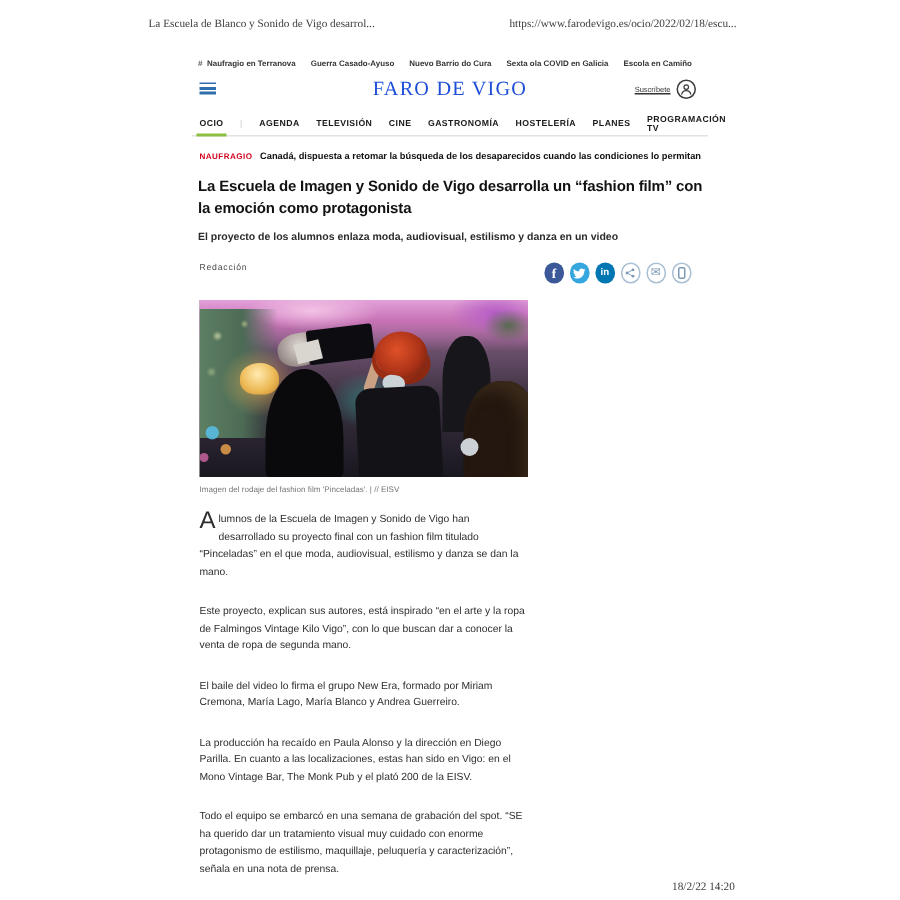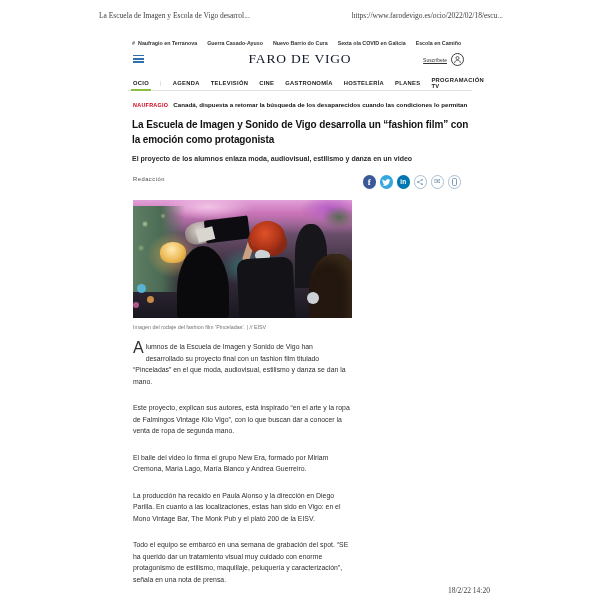--- a/index.html
+++ b/index.html
@@ -6,34 +6,34 @@
   html,body { width:600px; height:600px; }
   body {
     position:relative; background:#ffffff; overflow:hidden;
     font-family:"Liberation Sans","DejaVu Sans",sans-serif; color:#222;
     -webkit-font-smoothing:antialiased;
   }
   .serif { font-family:"Liberation Serif","DejaVu Serif",serif; }
 
   
   .print-title { position:absolute; left:99px; top:11px; font-size:7.5px; color:#3d3d3d; }
-  .print-url   { position:absolute; right:97px; top:11px; font-size:7.5px; color:#3d3d3d; }
+  .print-url   { position:absolute; right:109px; top:11px; font-size:7.5px; color:#3d3d3d; }
   .print-foot  { position:absolute; left:448px; top:560px; font-size:7.5px; color:#3d3d3d;margin-top:26px; }
 
   
   .ticker { position:absolute; left:132px; top:40px; width:344px; display:flex; gap:10px; align-items:center;
             font-size:5.3px; font-weight:bold; color:#333; white-space:nowrap; }
   .ticker .tk-icon { color:#666; font-size:5.5px; margin-right:-7px; }
   .ticker a { color:#333; text-decoration:none; }
 
   
   .burger { position:absolute; left:133px; top:55px; width:11px; height:8px; cursor:pointer; }
   .burger i { display:block; height:1.4px; background:#2f6fae; margin-bottom:1.8px; }
   .logo { position:absolute; left:128px; top:51px; width:344px; text-align:center;
-          font-family:"Liberation Serif","DejaVu Serif",serif; font-size:13.5px; color:#0f172a;
+          font-family:"Liberation Serif","DejaVu Serif",serif; font-size:13.5px; color:#1d4ed8;
           letter-spacing:0.8px; text-transform:uppercase; }
   .subscribe-wrap { position:absolute; right:136px; top:53px; display:flex; align-items:center; gap:4px; }
   .subscribe { font-size:5px; color:#333; text-decoration:underline; }
   .avatar { width:13px; height:13px; border:1px solid #3c3c3c; border-radius:50%;
             display:flex; align-items:center; justify-content:center; }
 
   
   .nav { position:absolute; left:128px; top:76px; width:344px; height:15px;
          display:flex; align-items:center; gap:11px; border-bottom:1px solid #e2e2e2;
          font-size:5.8px; font-weight:bold; letter-spacing:0.3px; color:#1a1a1a; padding-left:5px; }
@@ -109,21 +109,21 @@
   .caption { position:absolute; left:133px; top:324px; font-size:5.4px; color:#767676; }
 
   
   .article-body { position:absolute; left:133px; top:341px; width:218px; font-size:6.9px; line-height:11.5px; color:#2e2e2e; }
   .article-body p { margin:0 0 15px 0; }
   .dropcap { float:left; font-size:16px; line-height:13px; padding-right:2px; color:#2e2e2e; }
 </style>
 </head>
 <body>
 
-<div class="print-title serif">La Escuela de Imagen y Escola de Vigo desarrol...</div>
+<div class="print-title serif">La Escuela de Blanco y Sonido de Vigo desarrol...</div>
 <div class="print-url serif">https://www.farodevigo.es/ocio/2022/02/18/escu...</div>
 <div class="print-foot serif">18/2/22 14:20</div>
 
 <div class="ticker">
   <span class="tk-icon">#</span>
   <a>Naufragio en Terranova</a>
   <a>Guerra Casado-Ayuso</a>
   <a>Nuevo Barrio do Cura</a>
   <a>Sexta ola COVID en Galicia</a>
   <a>Escola en Camiño</a>

